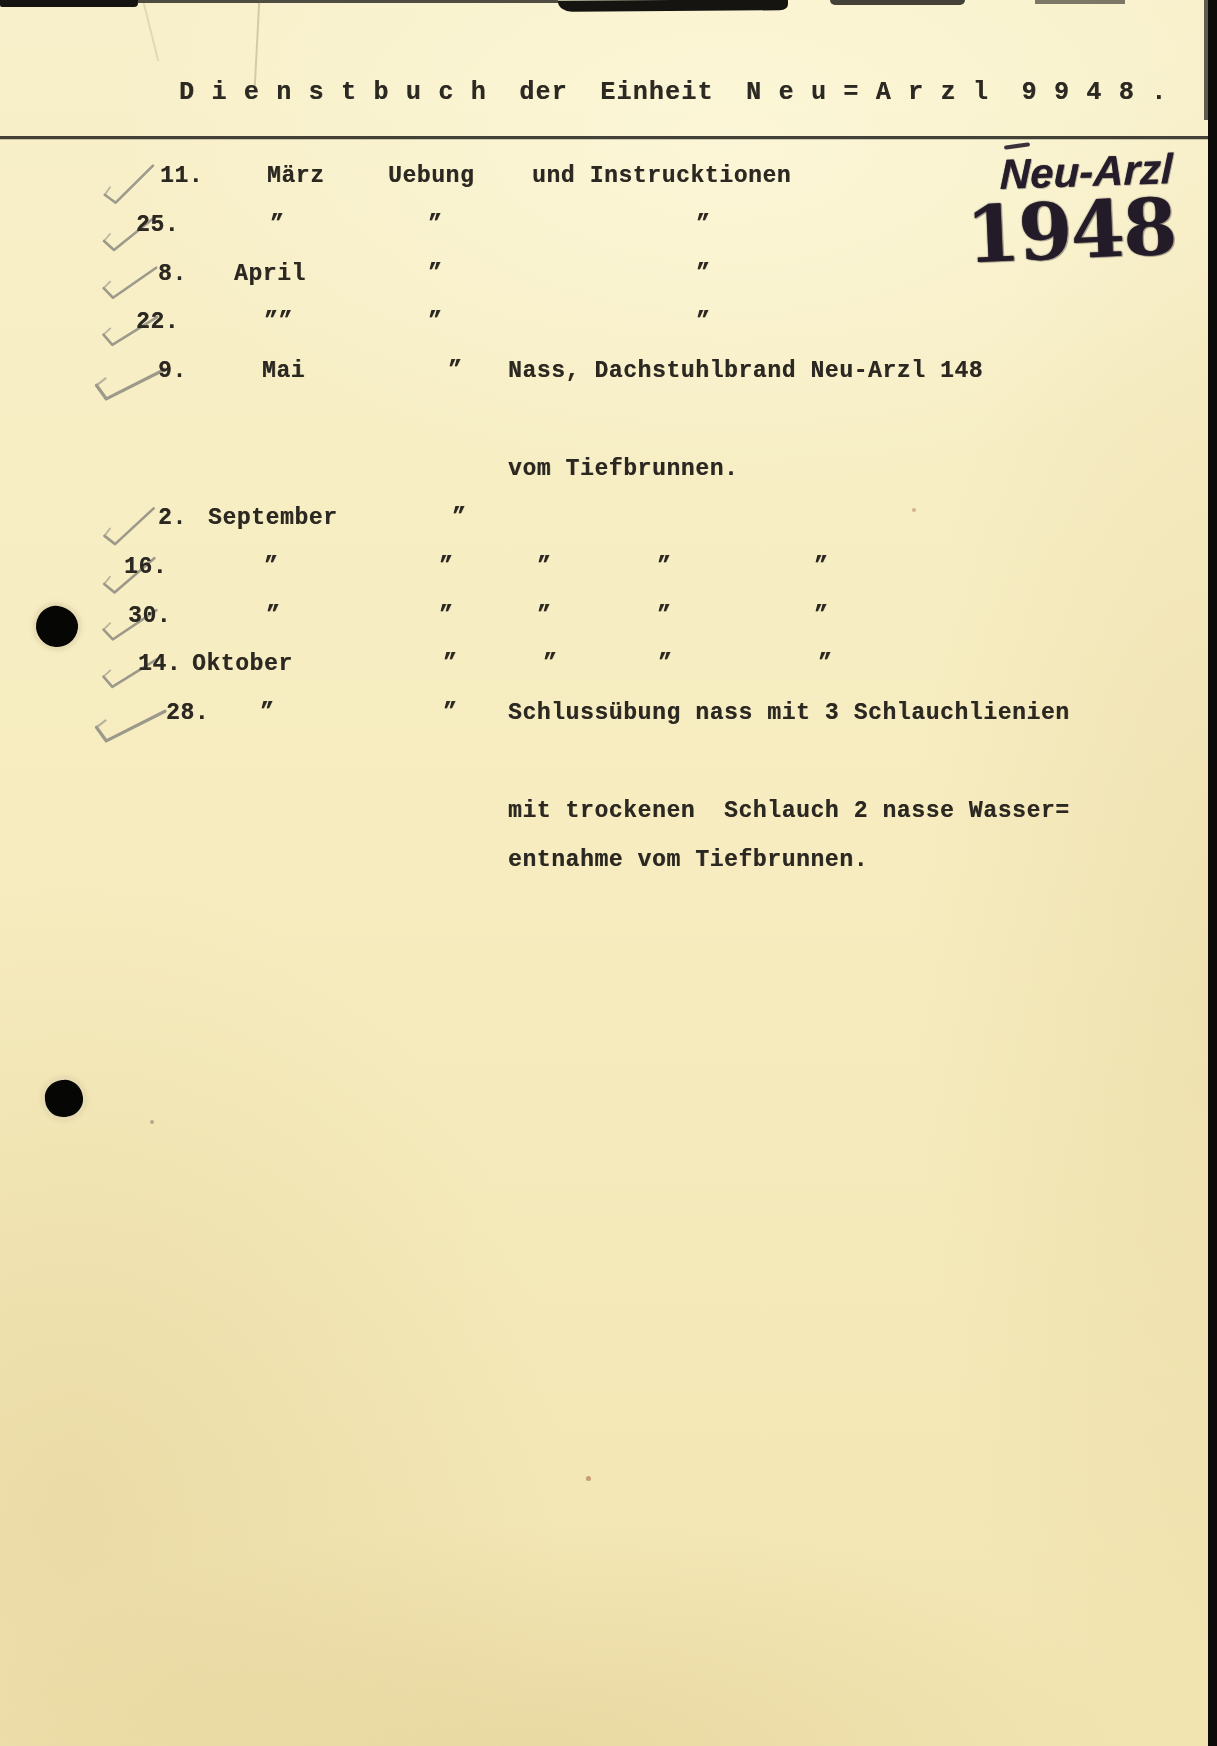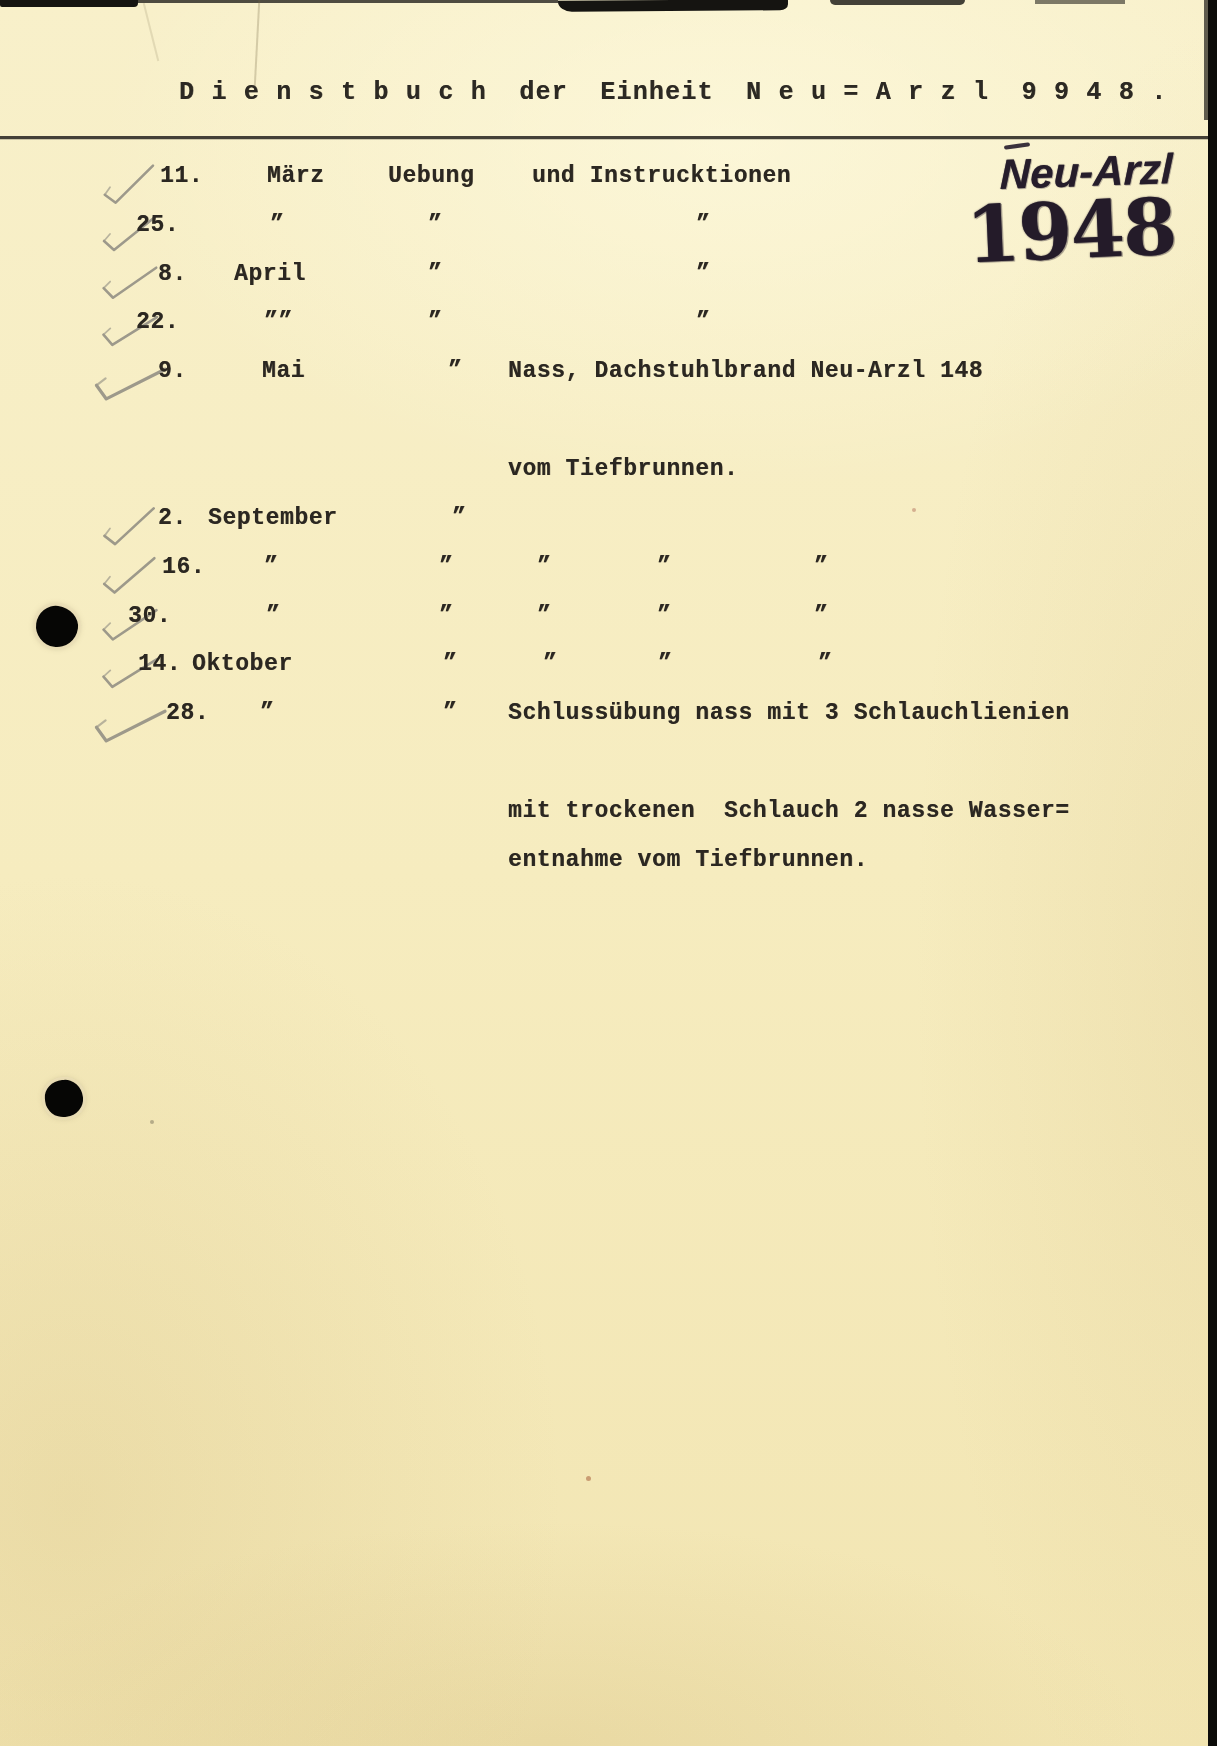--- a/index.html
+++ b/index.html
@@ -158,21 +158,21 @@
           </svg></div>
         <span class="cell" style="left: 150px;">2.</span>
         <span class="cell" style="left: 200px;">September</span>
         <span class="cell" style="left: 444px;">”</span>
       </div>
       <div class="row" style="top: 554px;">
         <div class="check" style="left: 92px; top: -2px; transform: rotate(-2deg) scale(1);"><svg width="62" height="50" viewBox="0 0 62 50">
             <path d="M4 31 L14 40 L55 7" fill="none" stroke="#8e8b81" stroke-width="2.6" stroke-linecap="round" stroke-linejoin="round"></path>
             <path d="M4 31 L10 24" fill="none" stroke="#8e8b81" stroke-width="1.8" stroke-linecap="round" opacity="0.7"></path>
           </svg></div>
-        <span class="cell" style="left: 116px; margin-left: 38px;">16.</span>
+        <span class="cell" style="left: 116px;">16.</span>
         <span class="cell" style="left: 256px;">”</span>
         <span class="cell" style="left: 431px;">”</span>
         <span class="cell" style="left: 529px;">”</span>
         <span class="cell" style="left: 649px;">”</span>
         <span class="cell" style="left: 806px;">”</span>
       </div>
       <div class="row" style="top: 603px;">
         <div class="check" style="left: 92px; top: -2px; transform: rotate(5deg) scale(1);"><svg width="62" height="50" viewBox="0 0 62 50">
             <path d="M4 31 L14 40 L55 7" fill="none" stroke="#8e8b81" stroke-width="2.6" stroke-linecap="round" stroke-linejoin="round"></path>
             <path d="M4 31 L10 24" fill="none" stroke="#8e8b81" stroke-width="1.8" stroke-linecap="round" opacity="0.7"></path>

